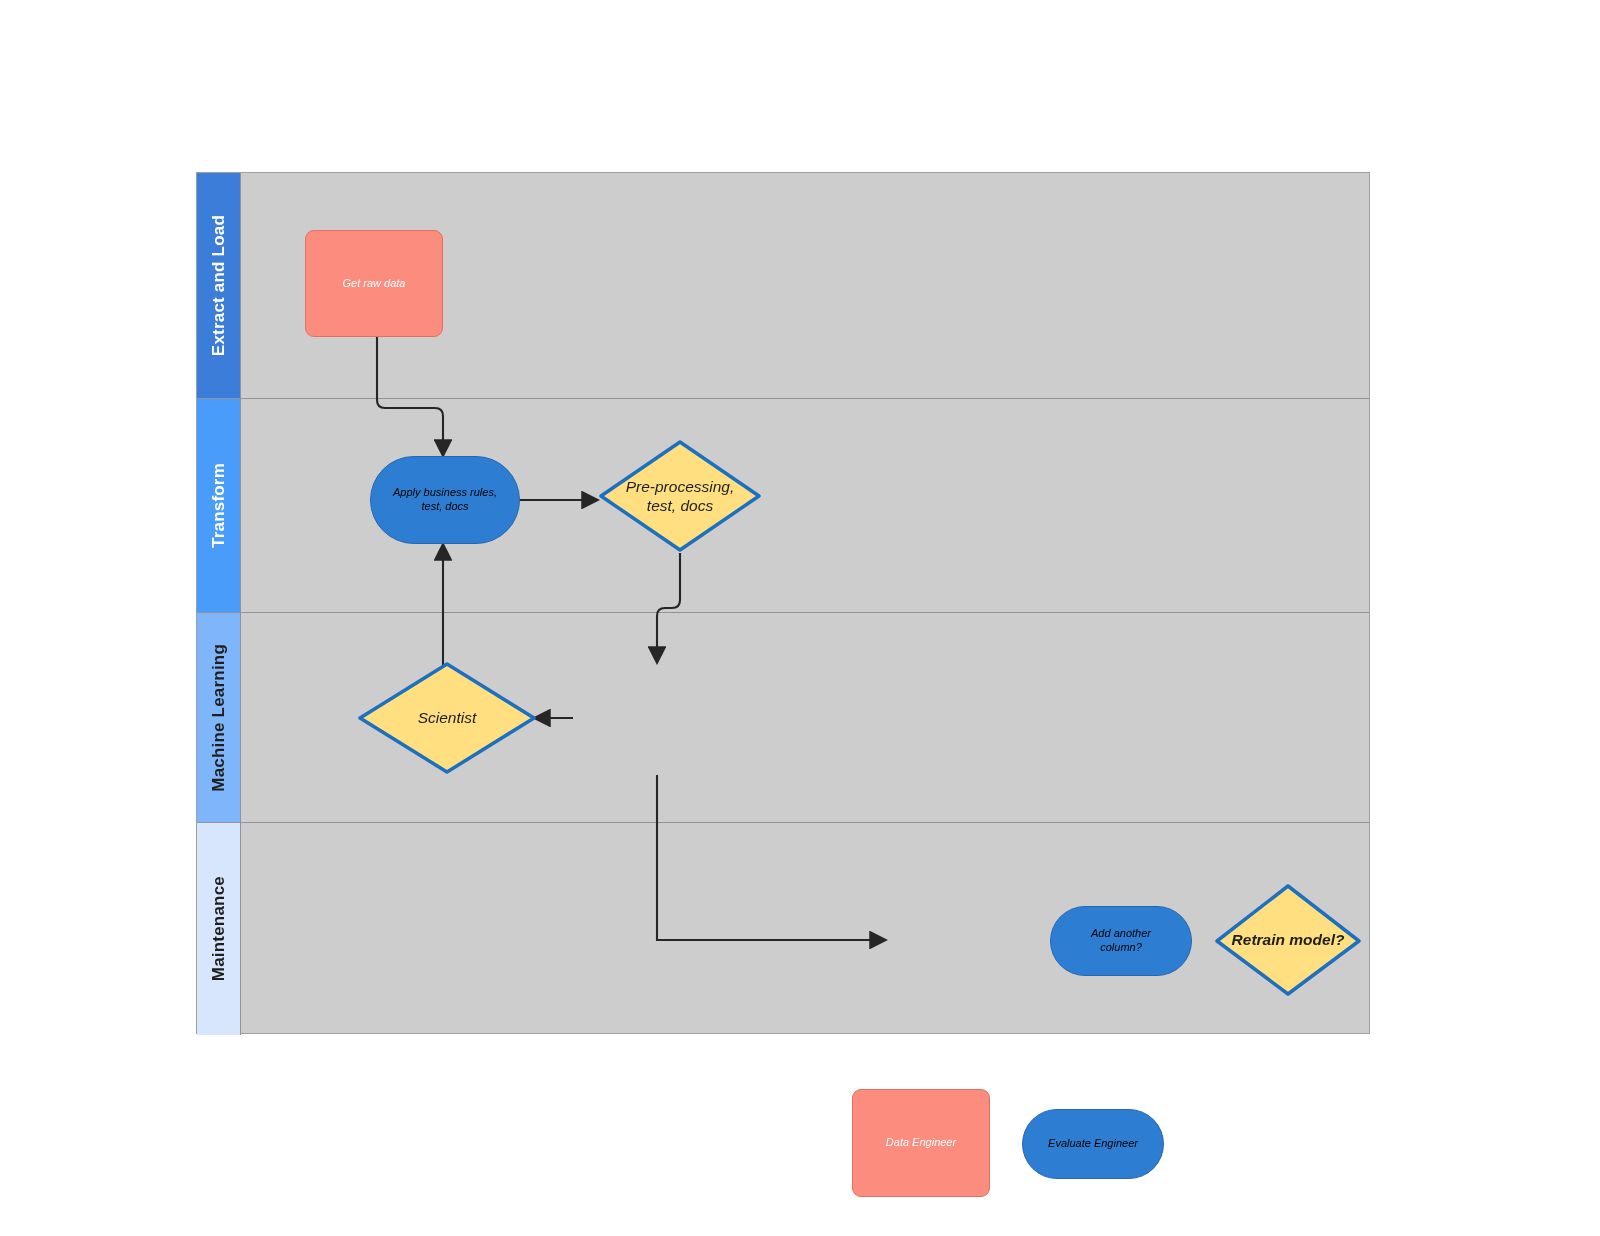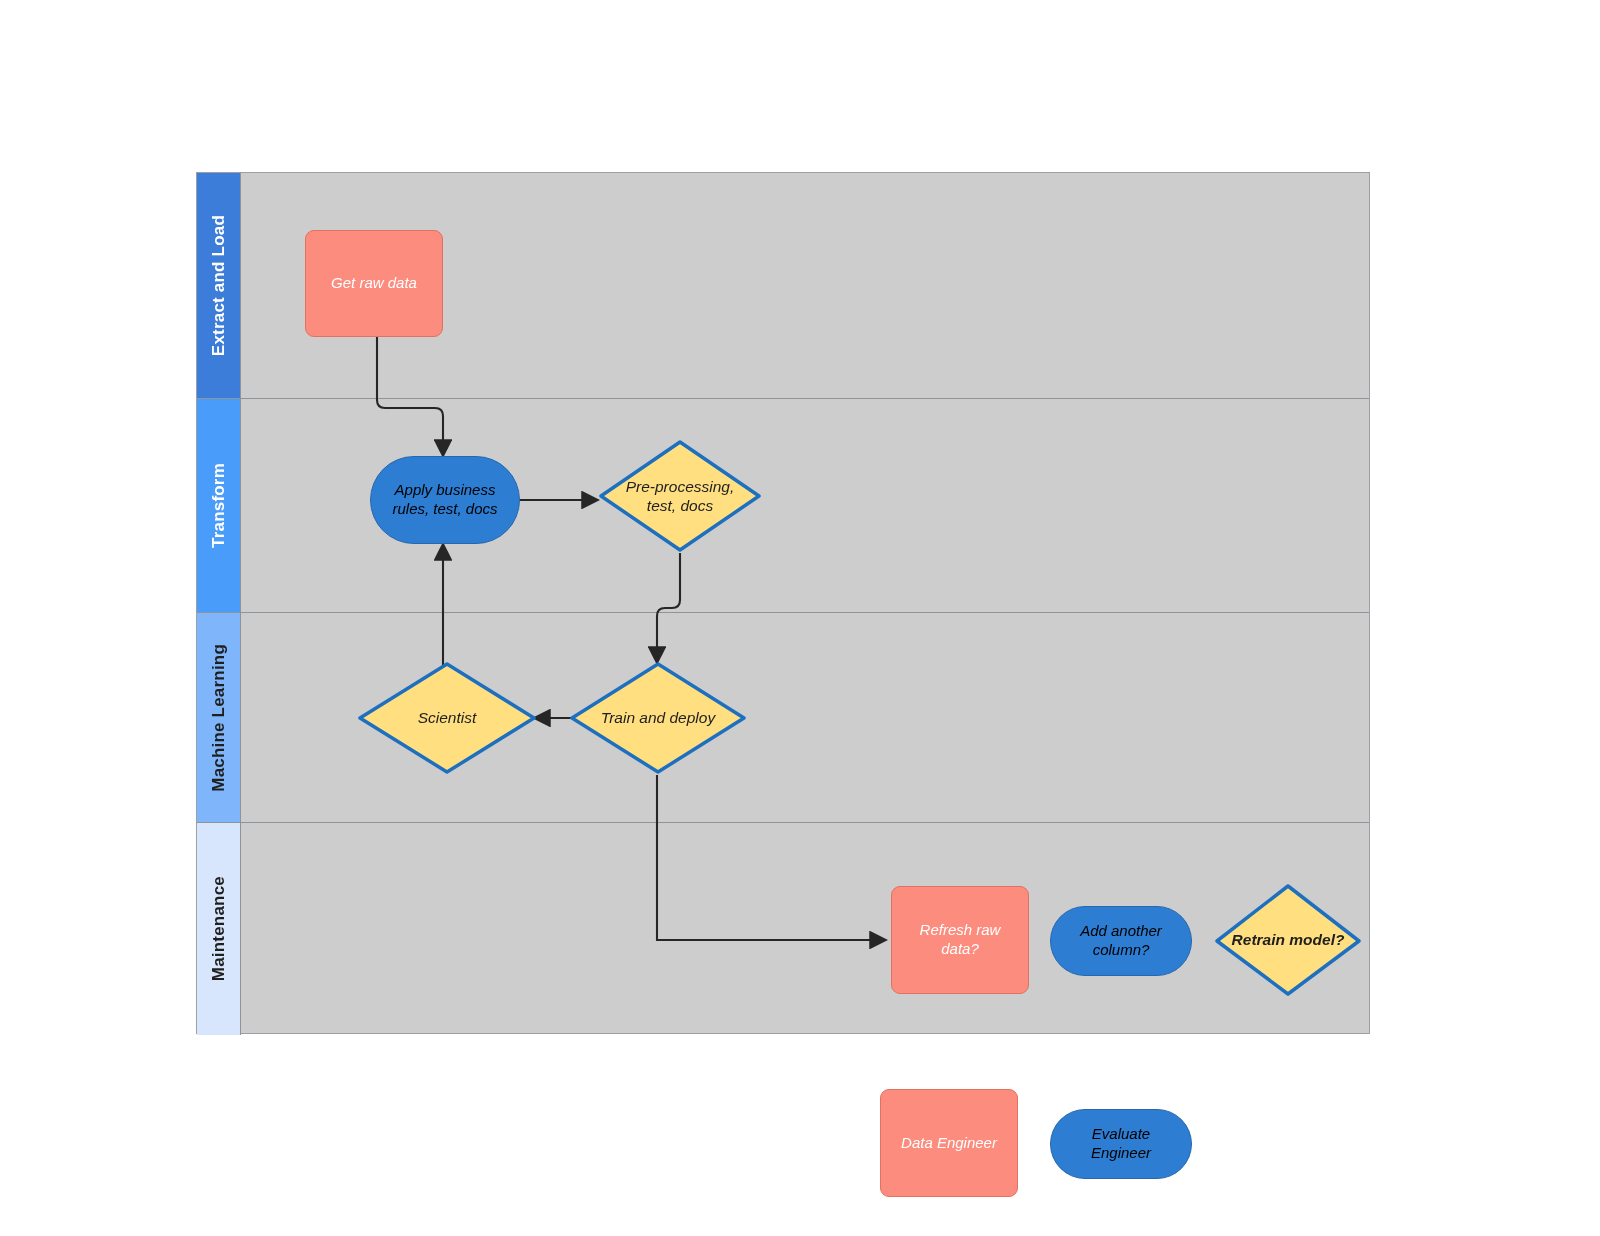--- a/index.html
+++ b/index.html
@@ -18,39 +18,39 @@
 
   .lane-header{position:absolute;left:0;top:0;width:44px;height:100%;
      box-sizing:border-box;border-right:1px solid #8e949a;
      display:flex;align-items:center;justify-content:center;}
   .lane-title{writing-mode:vertical-rl;transform:rotate(180deg);
      white-space:nowrap;font-weight:bold;font-size:17px;letter-spacing:.2px;}
 
   
   .node{position:absolute;box-sizing:border-box;display:flex;
         align-items:center;justify-content:center;text-align:center;
-        font-style:italic;font-size:15px;line-height:1.25;z-index:6;}
+        font-style:italic;font-size:11px;line-height:1.25;z-index:6;}
 
   .n-proc{background:#fb8c7e;border:1px solid #e2715f;border-radius:9px;
           color:#ffffff;}
   .n-round{background:#2d7dd2;border:1px solid #2568ae;border-radius:999px;
            color:#000000;}
   .dia-wrap{position:absolute;z-index:6;}
   .dia-wrap svg{position:absolute;left:0;top:0;}
   .dia-label{position:absolute;left:0;top:0;width:100%;height:100%;
      display:flex;align-items:center;justify-content:center;text-align:center;
      font-style:italic;font-size:15.5px;line-height:1.25;color:#1f1f1f;
      pointer-events:none;}
 
   
   #wires{position:absolute;left:0;top:0;width:1600px;height:1236px;
          pointer-events:none;z-index:4;}
 
   
-  .legend{position:absolute;left:880px;top:1085px;width:480px;height:110px;padding-left:8px;}
+  .legend{position:absolute;left:852px;top:1085px;width:480px;height:110px;padding-left:8px;}
 </style>
 </head>
 <body>
 
 <div id="canvas">
 
   <div class="pool" style="background: rgb(205, 205, 205);">
 
     <div class="lane" id="lane0" style="top:0;height:226px;">
       <div class="lane-header" id="lh0" style="background: rgb(59, 125, 216);">
@@ -118,32 +118,21 @@
 
   <div class="dia-wrap" style="left:358px;top:662px;width:178px;height:112px;">
     <svg width="178" height="112">
       <polygon points="89,2 176,56 89,110 2,56" fill="#ffdf80" stroke="#1d6fbf" stroke-width="3.5" stroke-linejoin="round"></polygon>
     </svg>
     <div class="dia-label">
         <span>Scientist</span>
       </div>
   </div>
 
-  <div class="dia-wrap" style="left:570px;top:662px;width:176px;height:112px;">
-    <svg width="176" height="112">
-      <polygon points="88,2 174,56 88,110 2,56" fill="#ffdf80" stroke="#1d6fbf" stroke-width="3.5" stroke-linejoin="round"></polygon>
-    </svg>
-    <div class="dia-label">
-        <span style="max-width:140px">Train and deploy</span>
-      </div>
-  </div>
 
-  <div class="node n-proc" style="left: 891px; top: 886px; width: 138px; height: 108px; background: rgb(251, 140, 126);">
-    <span style="padding:0 12px">Refresh raw data?</span>
-  </div>
 
   <div class="node n-round" style="left: 1050px; top: 906px; width: 142px; height: 70px; background: rgb(45, 125, 210);">
     <span style="padding:0 19px">Add another column?</span>
   </div>
 
   <div class="dia-wrap" style="left:1215px;top:884px;width:146px;height:112px;font-weight:bold;">
     <svg width="146" height="112">
       <polygon points="73,2 144,57 73,110 2,57" fill="#ffdf80" stroke="#1d6fbf" stroke-width="3.5" stroke-linejoin="round"></polygon>
     </svg>
     <div class="dia-label">

